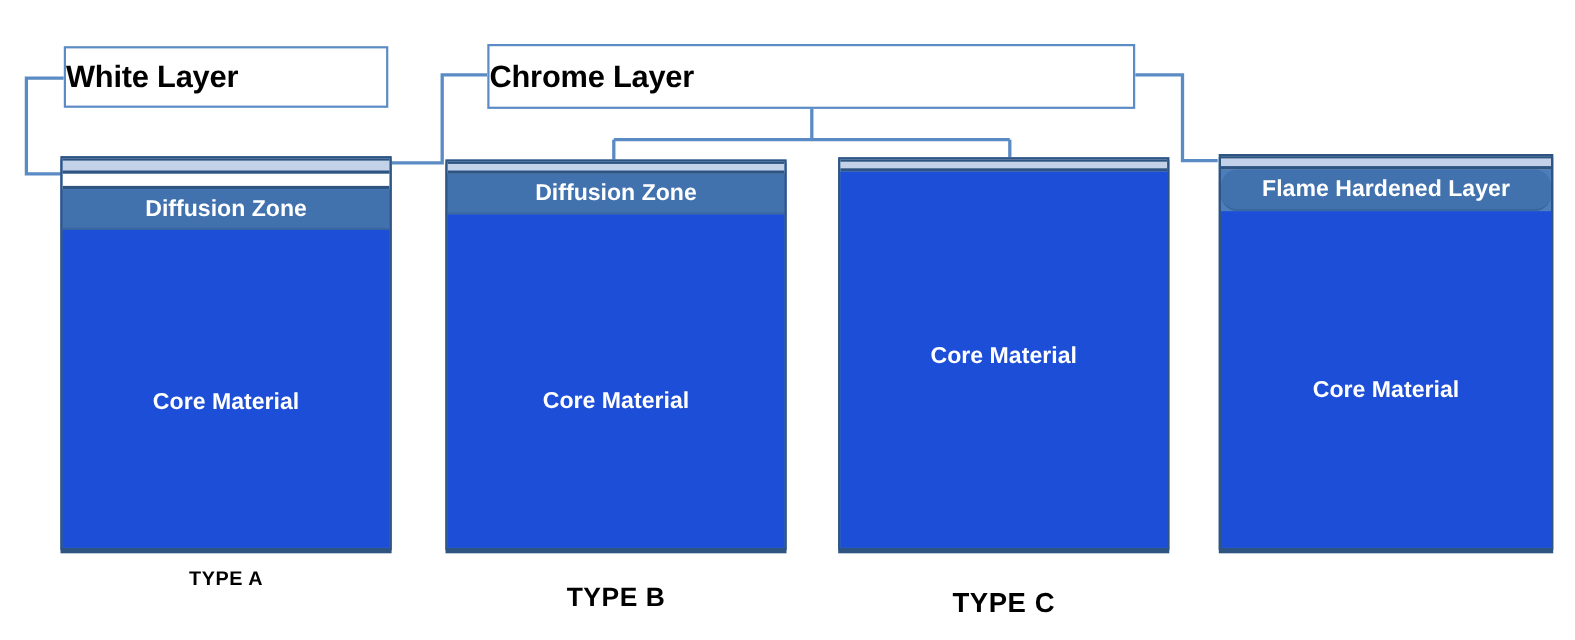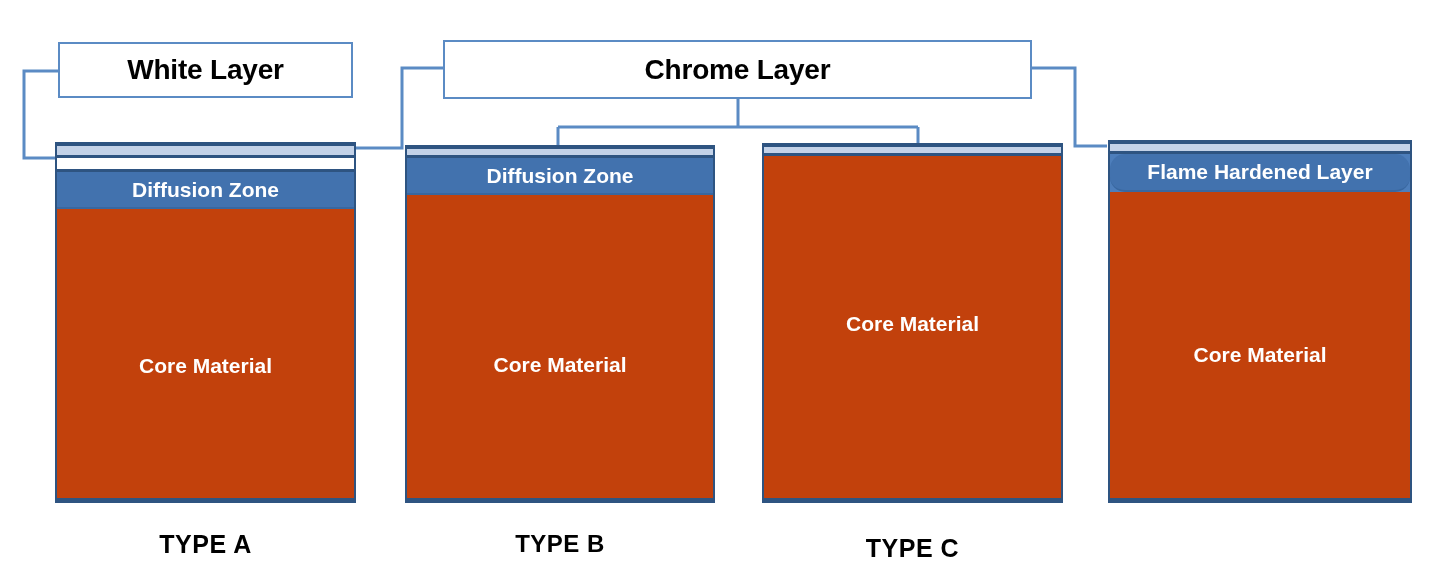--- a/index.html
+++ b/index.html
@@ -10,21 +10,21 @@
     overflow:hidden;
   }
   #stage{position:relative;width:1432px;height:582px;}
 
   
   .callout{
     position:absolute;
     background:#ffffff;
     border:2px solid #5b8bc4;
     box-sizing:border-box;
-    display:flex;align-items:center;justify-content:center;
+    display:flex;align-items:center;
     color:#000000;
     font-weight:bold;
     letter-spacing:-0.2px;
   }
 
   
   #wires{position:absolute;left:0;top:0;width:1432px;height:582px;pointer-events:none;}
 
   
   .stack{
@@ -48,21 +48,21 @@
   }
   .band-white{
     background:#ffffff;
     border-bottom:3px solid #2e5481;
   }
   .band-sub{
     background:#4272ae;
     border-bottom:2px solid #39679f;
   }
   .band-core{
-    background:#c2410c;
+    background:#1d4ed8;
   }
 
   .type-label{
     position:absolute;
     text-align:center;
     color:#000000;
     font-weight:bold;
     letter-spacing:0.5px;
   }
 </style>
@@ -102,21 +102,21 @@
     <div class="band band-white" style="top:14px;height:14px;">
       <span></span>
     </div>
     <div class="band band-sub" style="top:28px;height:37px;font-size:21px;">
       <span>Diffusion Zone</span>
     </div>
     <div class="band band-core" style="top:65px;bottom:0;font-size:21px;">
       <span style="position:relative;top:12px;">Core Material</span>
     </div>
   </div>
-  <div class="type-label" style="left:55px;top:530px;width:301px;font-size:25px;">
+  <div class="type-label" style="left:55px;top:516px;width:301px;font-size:18px;">
     <span>TYPE A</span>
   </div>
 
   <div class="stack" style="left:405px;top:145px;width:310px;height:355px;">
     <div class="band band-chrome" style="top:0;height:11px;">
       <span></span>
     </div>
     <div class="band band-sub" style="top:11px;height:37px;font-size:21px;">
       <span>Diffusion Zone</span>
     </div>

